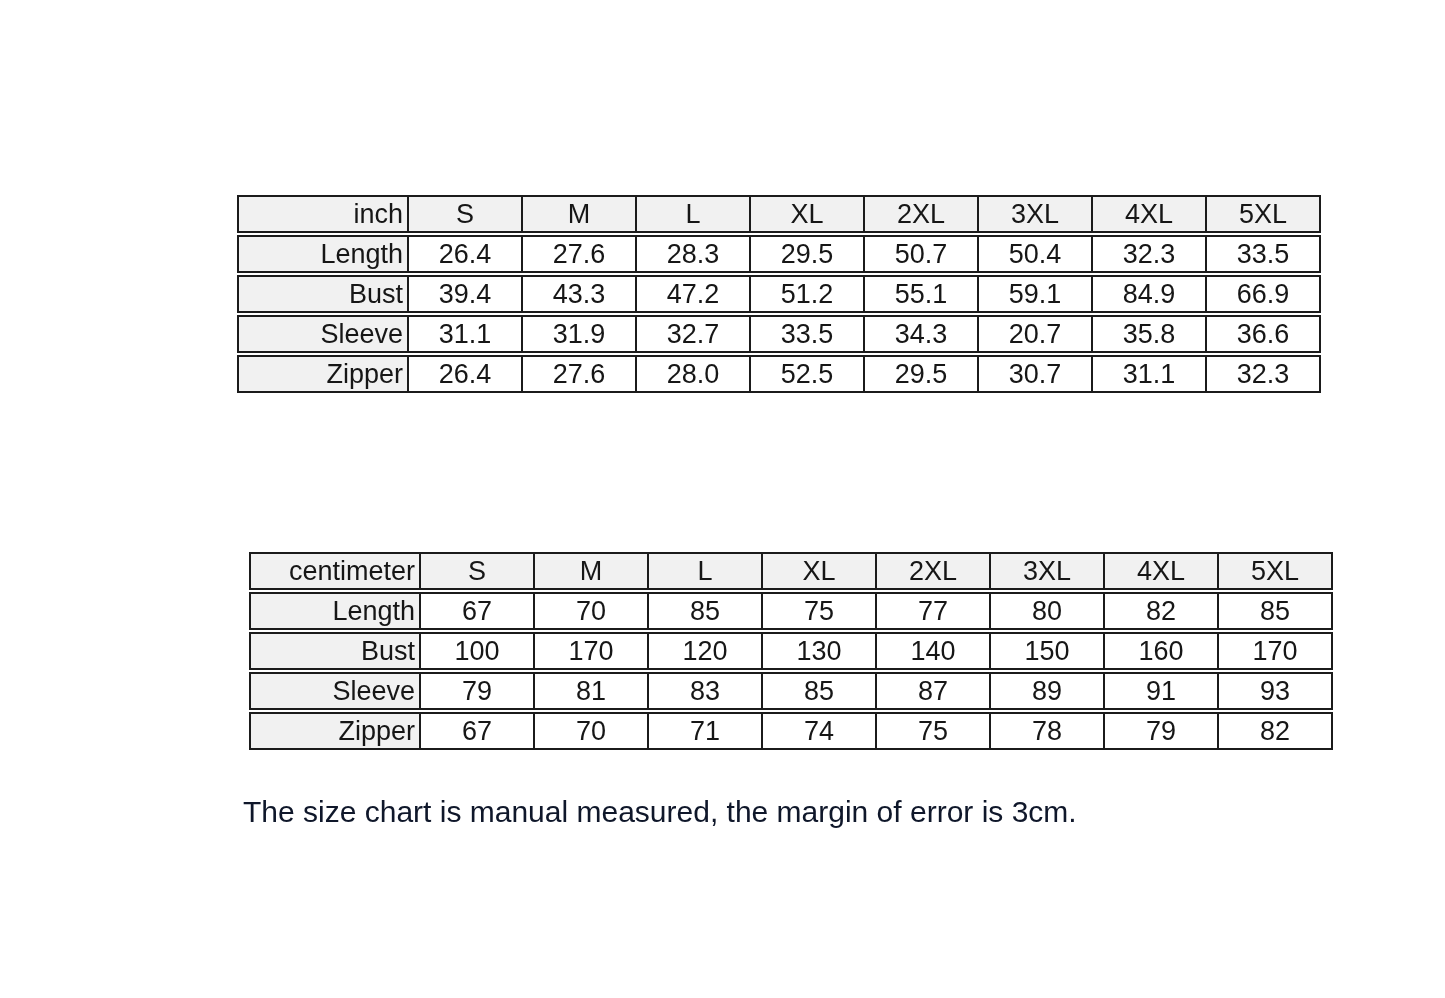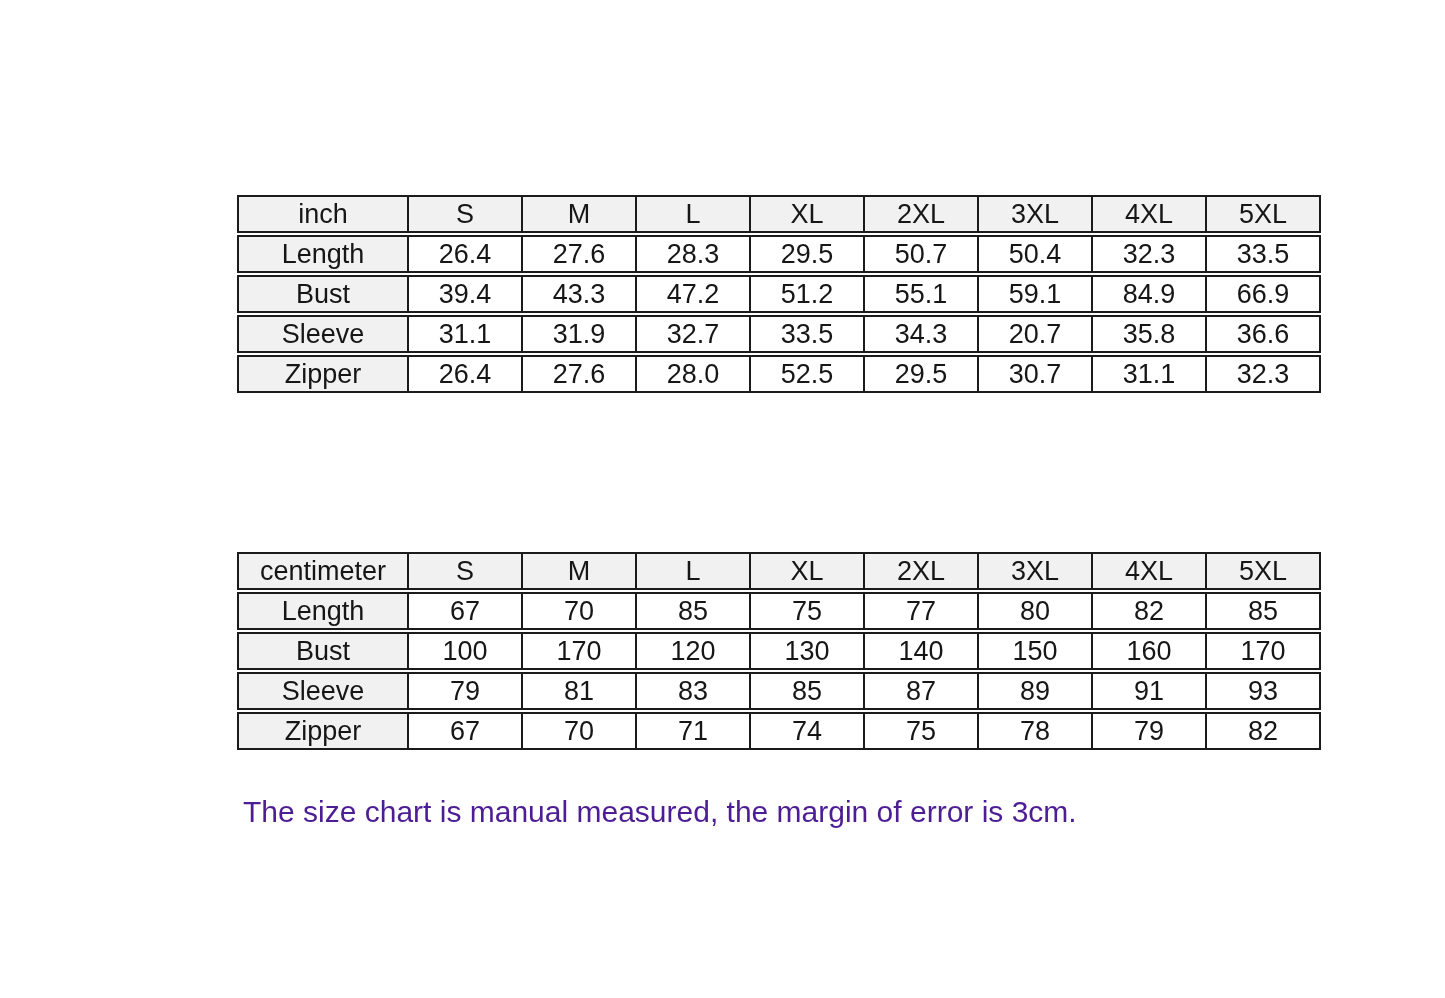--- a/index.html
+++ b/index.html
@@ -13,51 +13,52 @@
     overflow: hidden;
   }
   .size-table {
     position: absolute;
     left: 237px;
     border-collapse: separate;
     border-spacing: 0 2px;
     table-layout: fixed;
   }
   #table-inch { top: 193px; }
-  #table-cm   { top: 550px; }
+  #table-cm   { top: 550px; margin-left: 12px; }
   .size-table td {
     box-sizing: border-box;
     height: 38px;
     width: 114px;
     border: 2px solid #1b1b1b;
     border-left: none;
     text-align: center;
     vertical-align: middle;
     font-size: 27px;
     line-height: 1;
     padding: 0 4px;
     background: #ffffff;
     white-space: nowrap;
     overflow: hidden;
   }
   .size-table td:first-child {
     border-left: 2px solid #1b1b1b;
     width: 172px;
+    text-align: right;
   }
   .size-table tr.header-row td,
   .size-table td.label-cell {
     background: #f1f1f1;
   }
   .note {
     position: absolute;
     left: 243px;
     top: 795px;
     margin: 0;
     font-size: 30px;
-    color: #4c1d95;
+    color: #0f172a;
   }
 </style>
 </head>
 <body>
 
 <main>
 
   <table class="size-table" id="table-inch">
     <tbody>
       <tr class="header-row">

